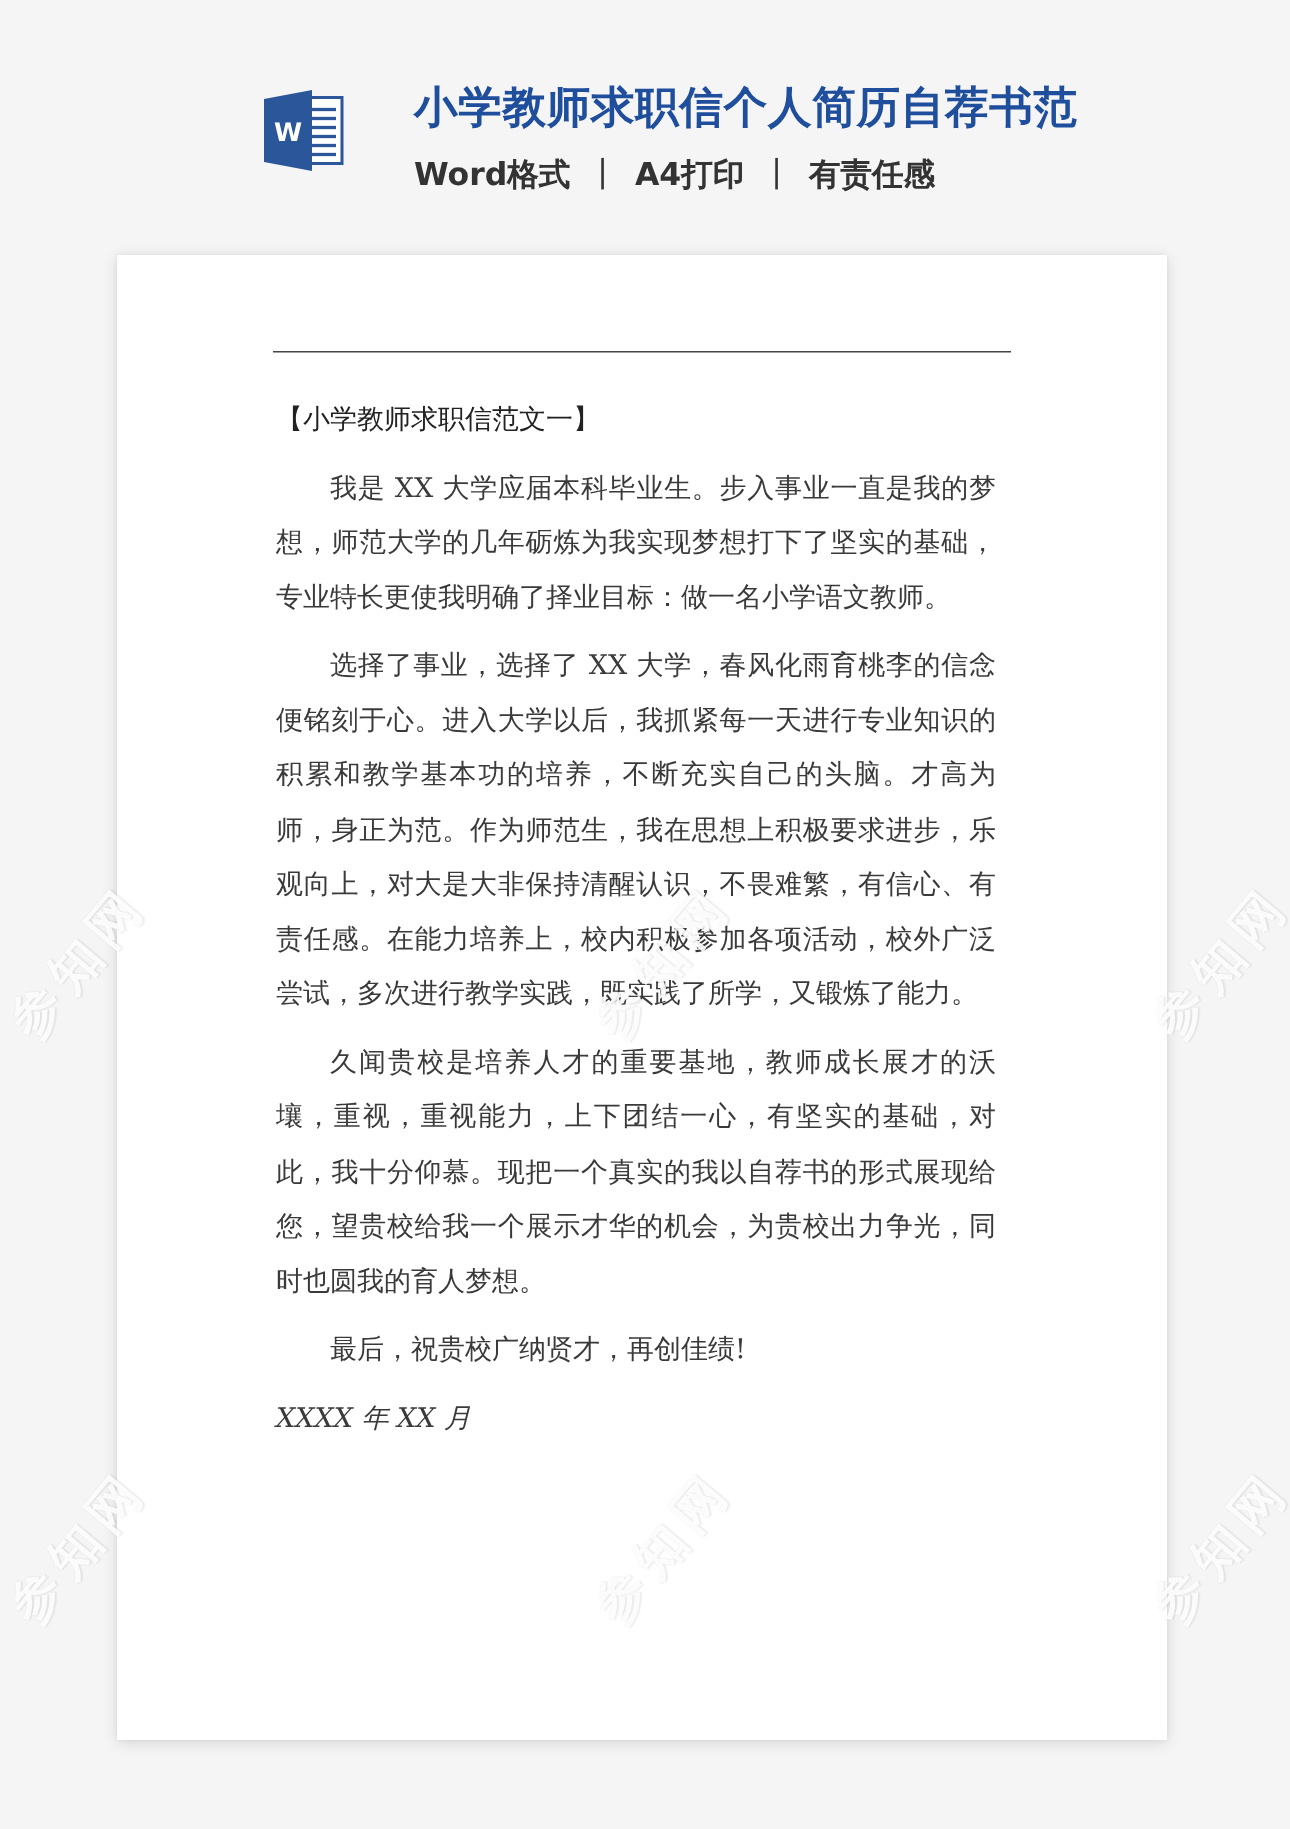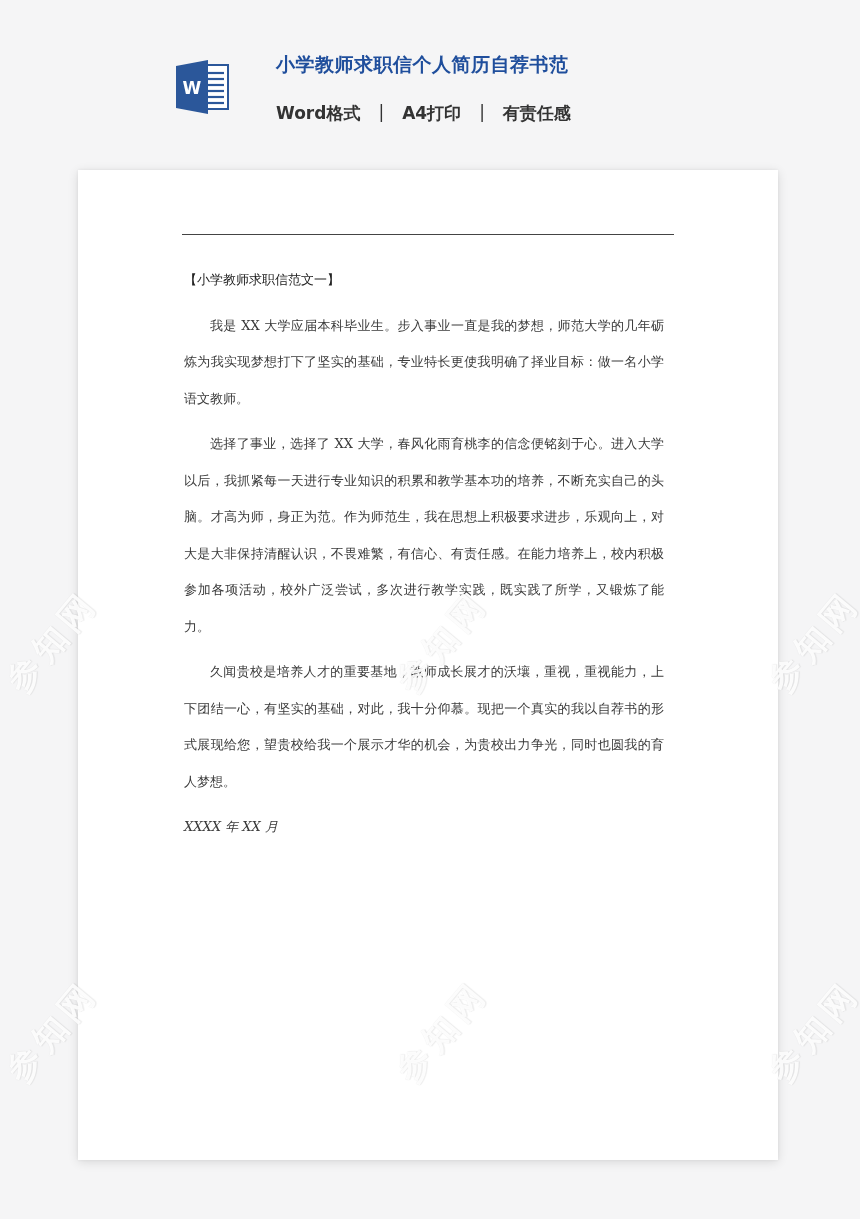--- a/index.html
+++ b/index.html
@@ -7,39 +7,39 @@
       width: 860px; height: 1219px;
       background: #f5f5f6;
       position: relative; overflow: hidden;
       font-family: "DejaVu Serif", "Liberation Serif", serif;
     }
     .header { position: absolute; left: 0; top: 0; width: 860px; height: 160px; }
     .word-icon { position: absolute; left: 174px; top: 60px; width: 56px; height: 54px; }
     .title {
       position: absolute; left: 276px; top: 52px;
       font-family: "DejaVu Sans", "Liberation Sans", sans-serif;
-      font-size: 19px; font-weight: bold; color: #1f4e9c; letter-spacing: 0.5px;
+      font-size: 29px; font-weight: bold; color: #1f4e9c; letter-spacing: 0.5px;
       white-space: nowrap;
     }
     .subtitle {
       position: absolute; left: 276px; top: 102px;
       font-family: "DejaVu Sans", "Liberation Sans", sans-serif;
-      font-size: 17px; font-weight: bold; color: #333333;
+      font-size: 21px; font-weight: bold; color: #333333;
       white-space: nowrap; display: flex; align-items: flex-start;
     }
     .subtitle .sep { margin: 0 18px; font-weight: normal; color: #333; }
     .page {
       position: absolute; left: 78px; top: 170px; width: 700px; height: 990px;
       background: #ffffff;
       box-shadow: 0 2px 10px rgba(0,0,0,0.12), 0 0 3px rgba(0,0,0,0.06);
     }
     .rule { position: absolute; left: 104px; top: 64px; width: 492px; height: 0; border-top: 1px solid #444; }
     .content {
       position: absolute; left: 106px; top: 92px; width: 480px;
-      font-size: 13px; color: #3a3a3a; line-height: 36.5px;
+      font-size: 18px; color: #3a3a3a; line-height: 36.5px;
     }
     .content p { margin: 0 0 9px 0; text-align: justify; }
     .content p.indent { text-indent: 2em; }
     .heading { color: #222; }
     .date { text-align: right; font-style: italic; }
     .watermark {
       position: absolute; width: 140px; height: 40px; margin-left: -70px; margin-top: -20px;
       transform: rotate(-50deg);
       font-family: "DejaVu Sans", "Liberation Sans", sans-serif;
       font-size: 34px; font-weight: bold; letter-spacing: 6px;
@@ -77,20 +77,21 @@
   </div>
 </div>
 
 <div class="page">
   <div class="rule"></div>
   <div class="content">
     <p class="heading">【小学教师求职信范文一】</p>
     <p class="indent">我是 XX 大学应届本科毕业生。步入事业一直是我的梦想，师范大学的几年砺炼为我实现梦想打下了坚实的基础，专业特长更使我明确了择业目标：做一名小学语文教师。</p>
     <p class="indent">选择了事业，选择了 XX 大学，春风化雨育桃李的信念便铭刻于心。进入大学以后，我抓紧每一天进行专业知识的积累和教学基本功的培养，不断充实自己的头脑。才高为师，身正为范。作为师范生，我在思想上积极要求进步，乐观向上，对大是大非保持清醒认识，不畏难繁，有信心、有责任感。在能力培养上，校内积极参加各项活动，校外广泛尝试，多次进行教学实践，既实践了所学，又锻炼了能力。</p>
     <p class="indent">久闻贵校是培养人才的重要基地，教师成长展才的沃壤，重视，重视能力，上下团结一心，有坚实的基础，对此，我十分仰慕。现把一个真实的我以自荐书的形式展现给您，望贵校给我一个展示才华的机会，为贵校出力争光，同时也圆我的育人梦想。</p>
+    <p class="indent">最后，祝贵校广纳贤才，再创佳绩!</p>
     <p class="date">XXXX 年 XX 月</p>
   </div>
 </div>
 
 <div id="watermarks">
   <div class="watermark" style="left: 50px; top: 640px;">参知网</div>
   <div class="watermark" style="left: 440px; top: 640px;">参知网</div>
   <div class="watermark" style="left: 812px; top: 640px;">参知网</div>
   <div class="watermark" style="left: 50px; top: 1030px;">参知网</div>
   <div class="watermark" style="left: 440px; top: 1030px;">参知网</div>

